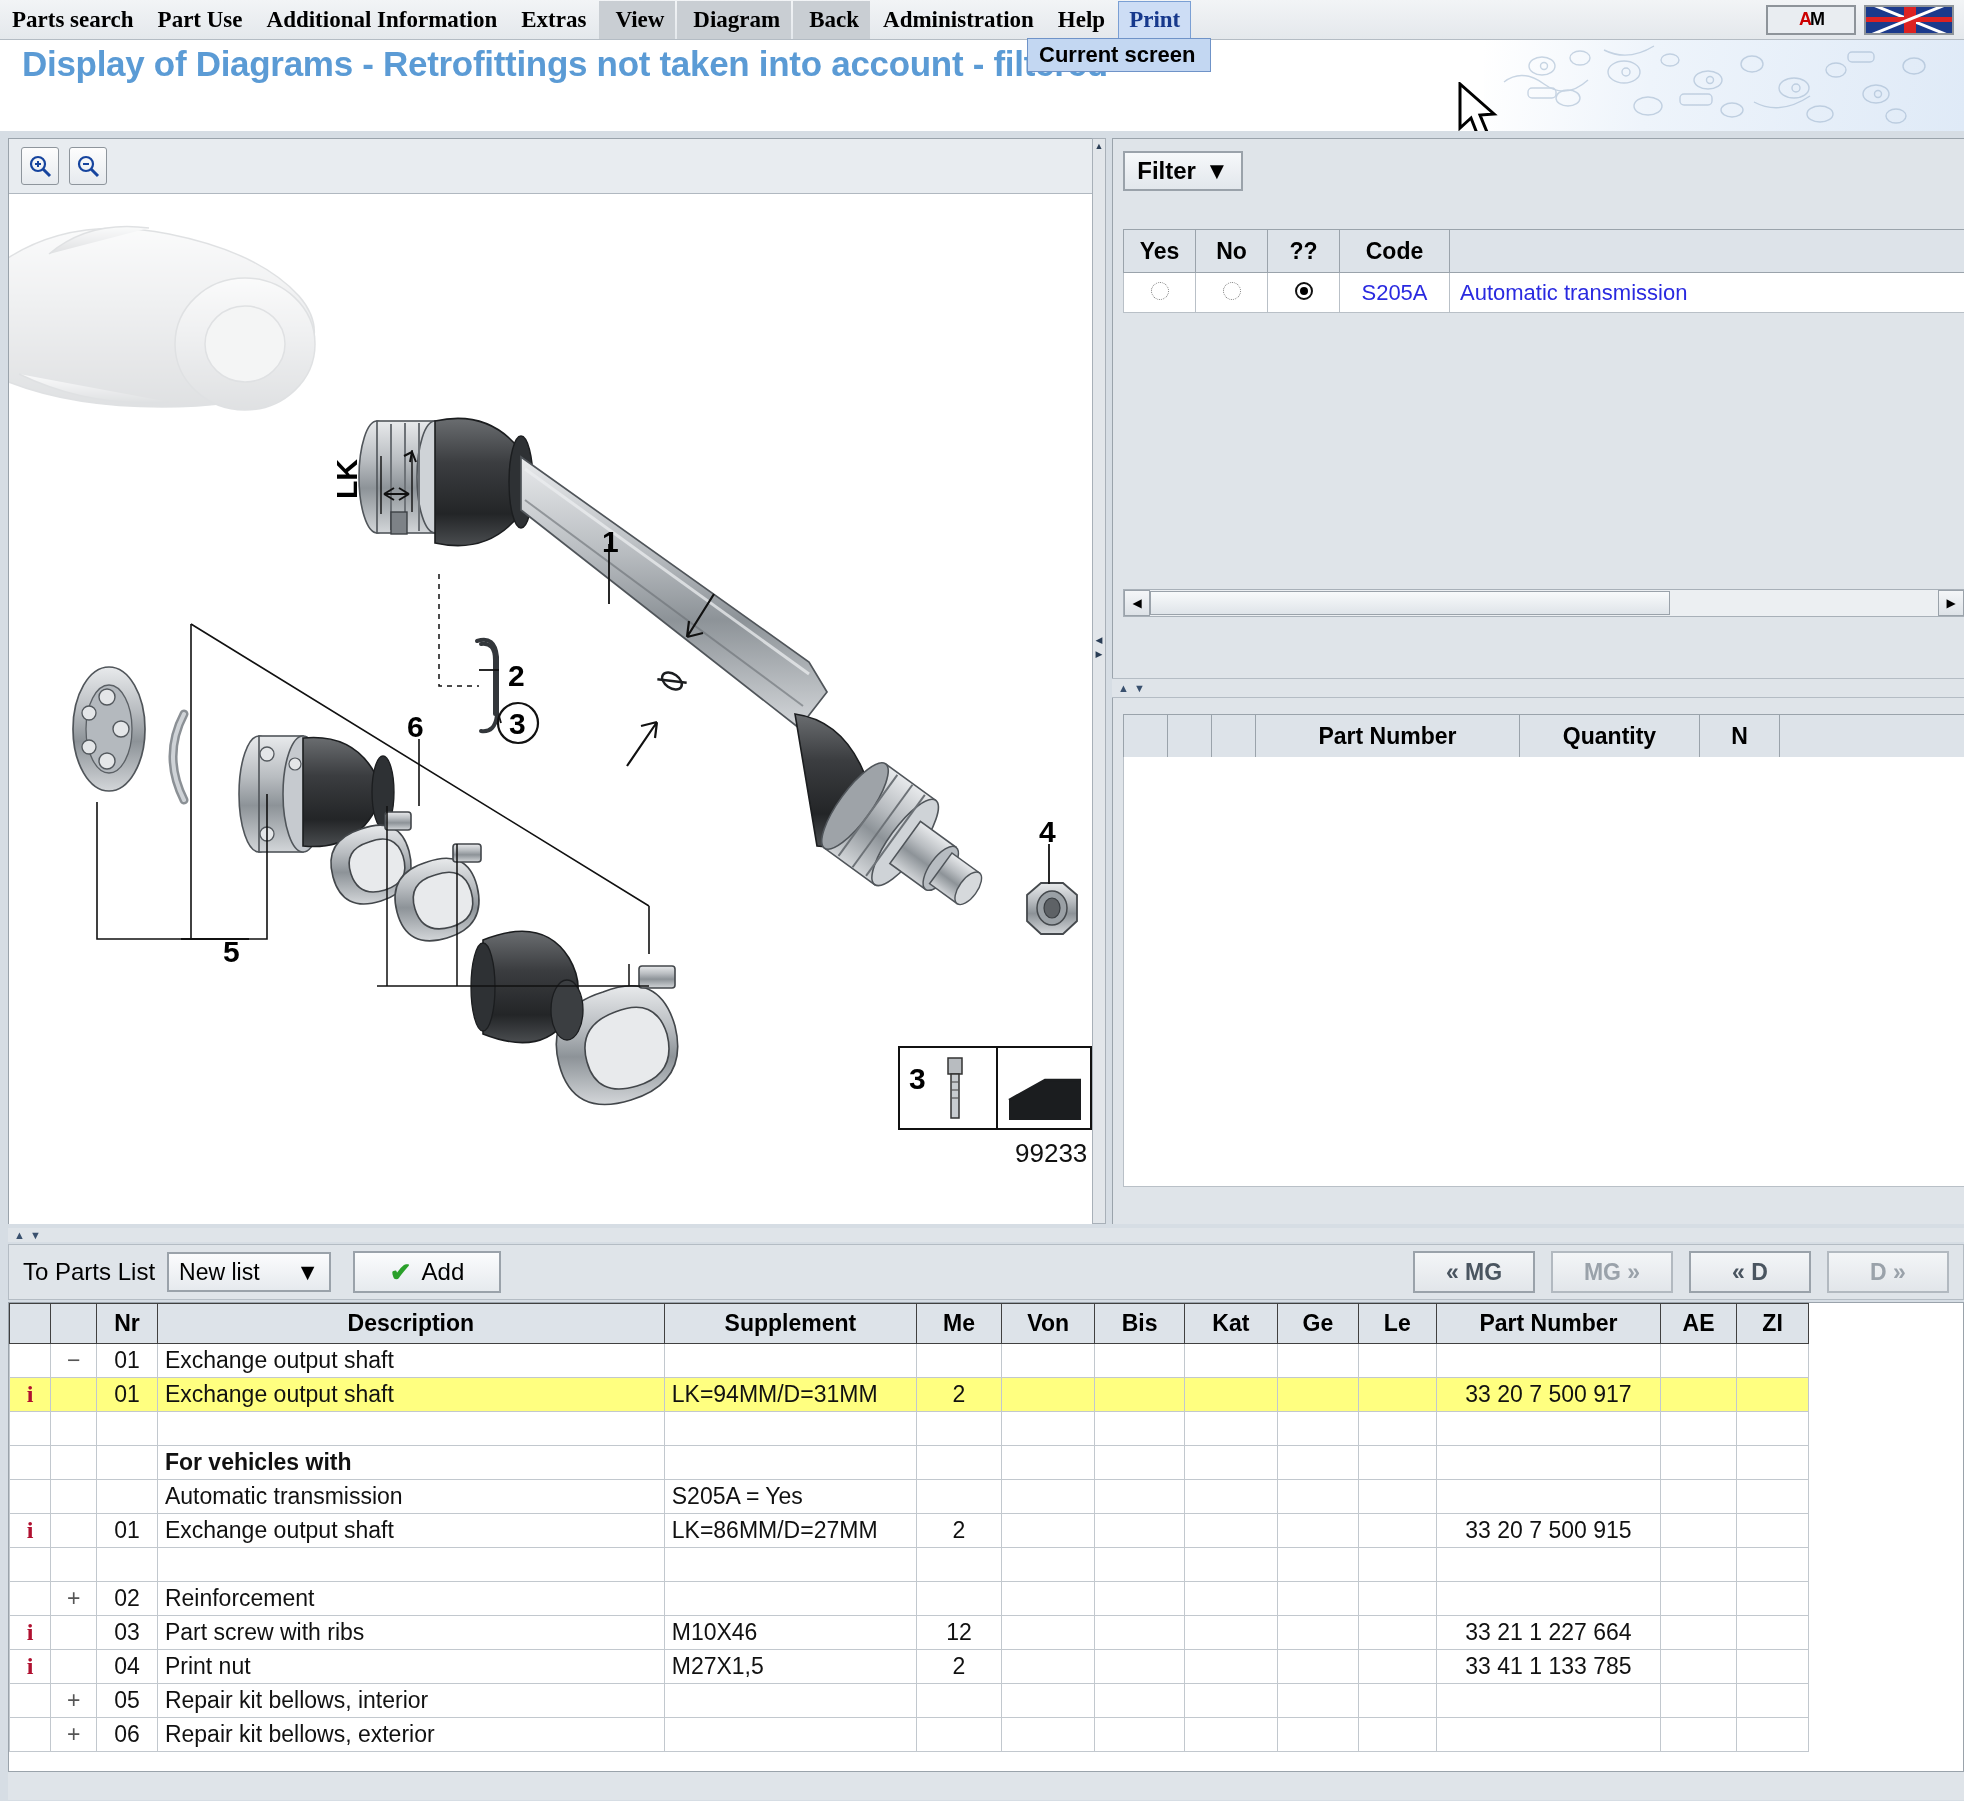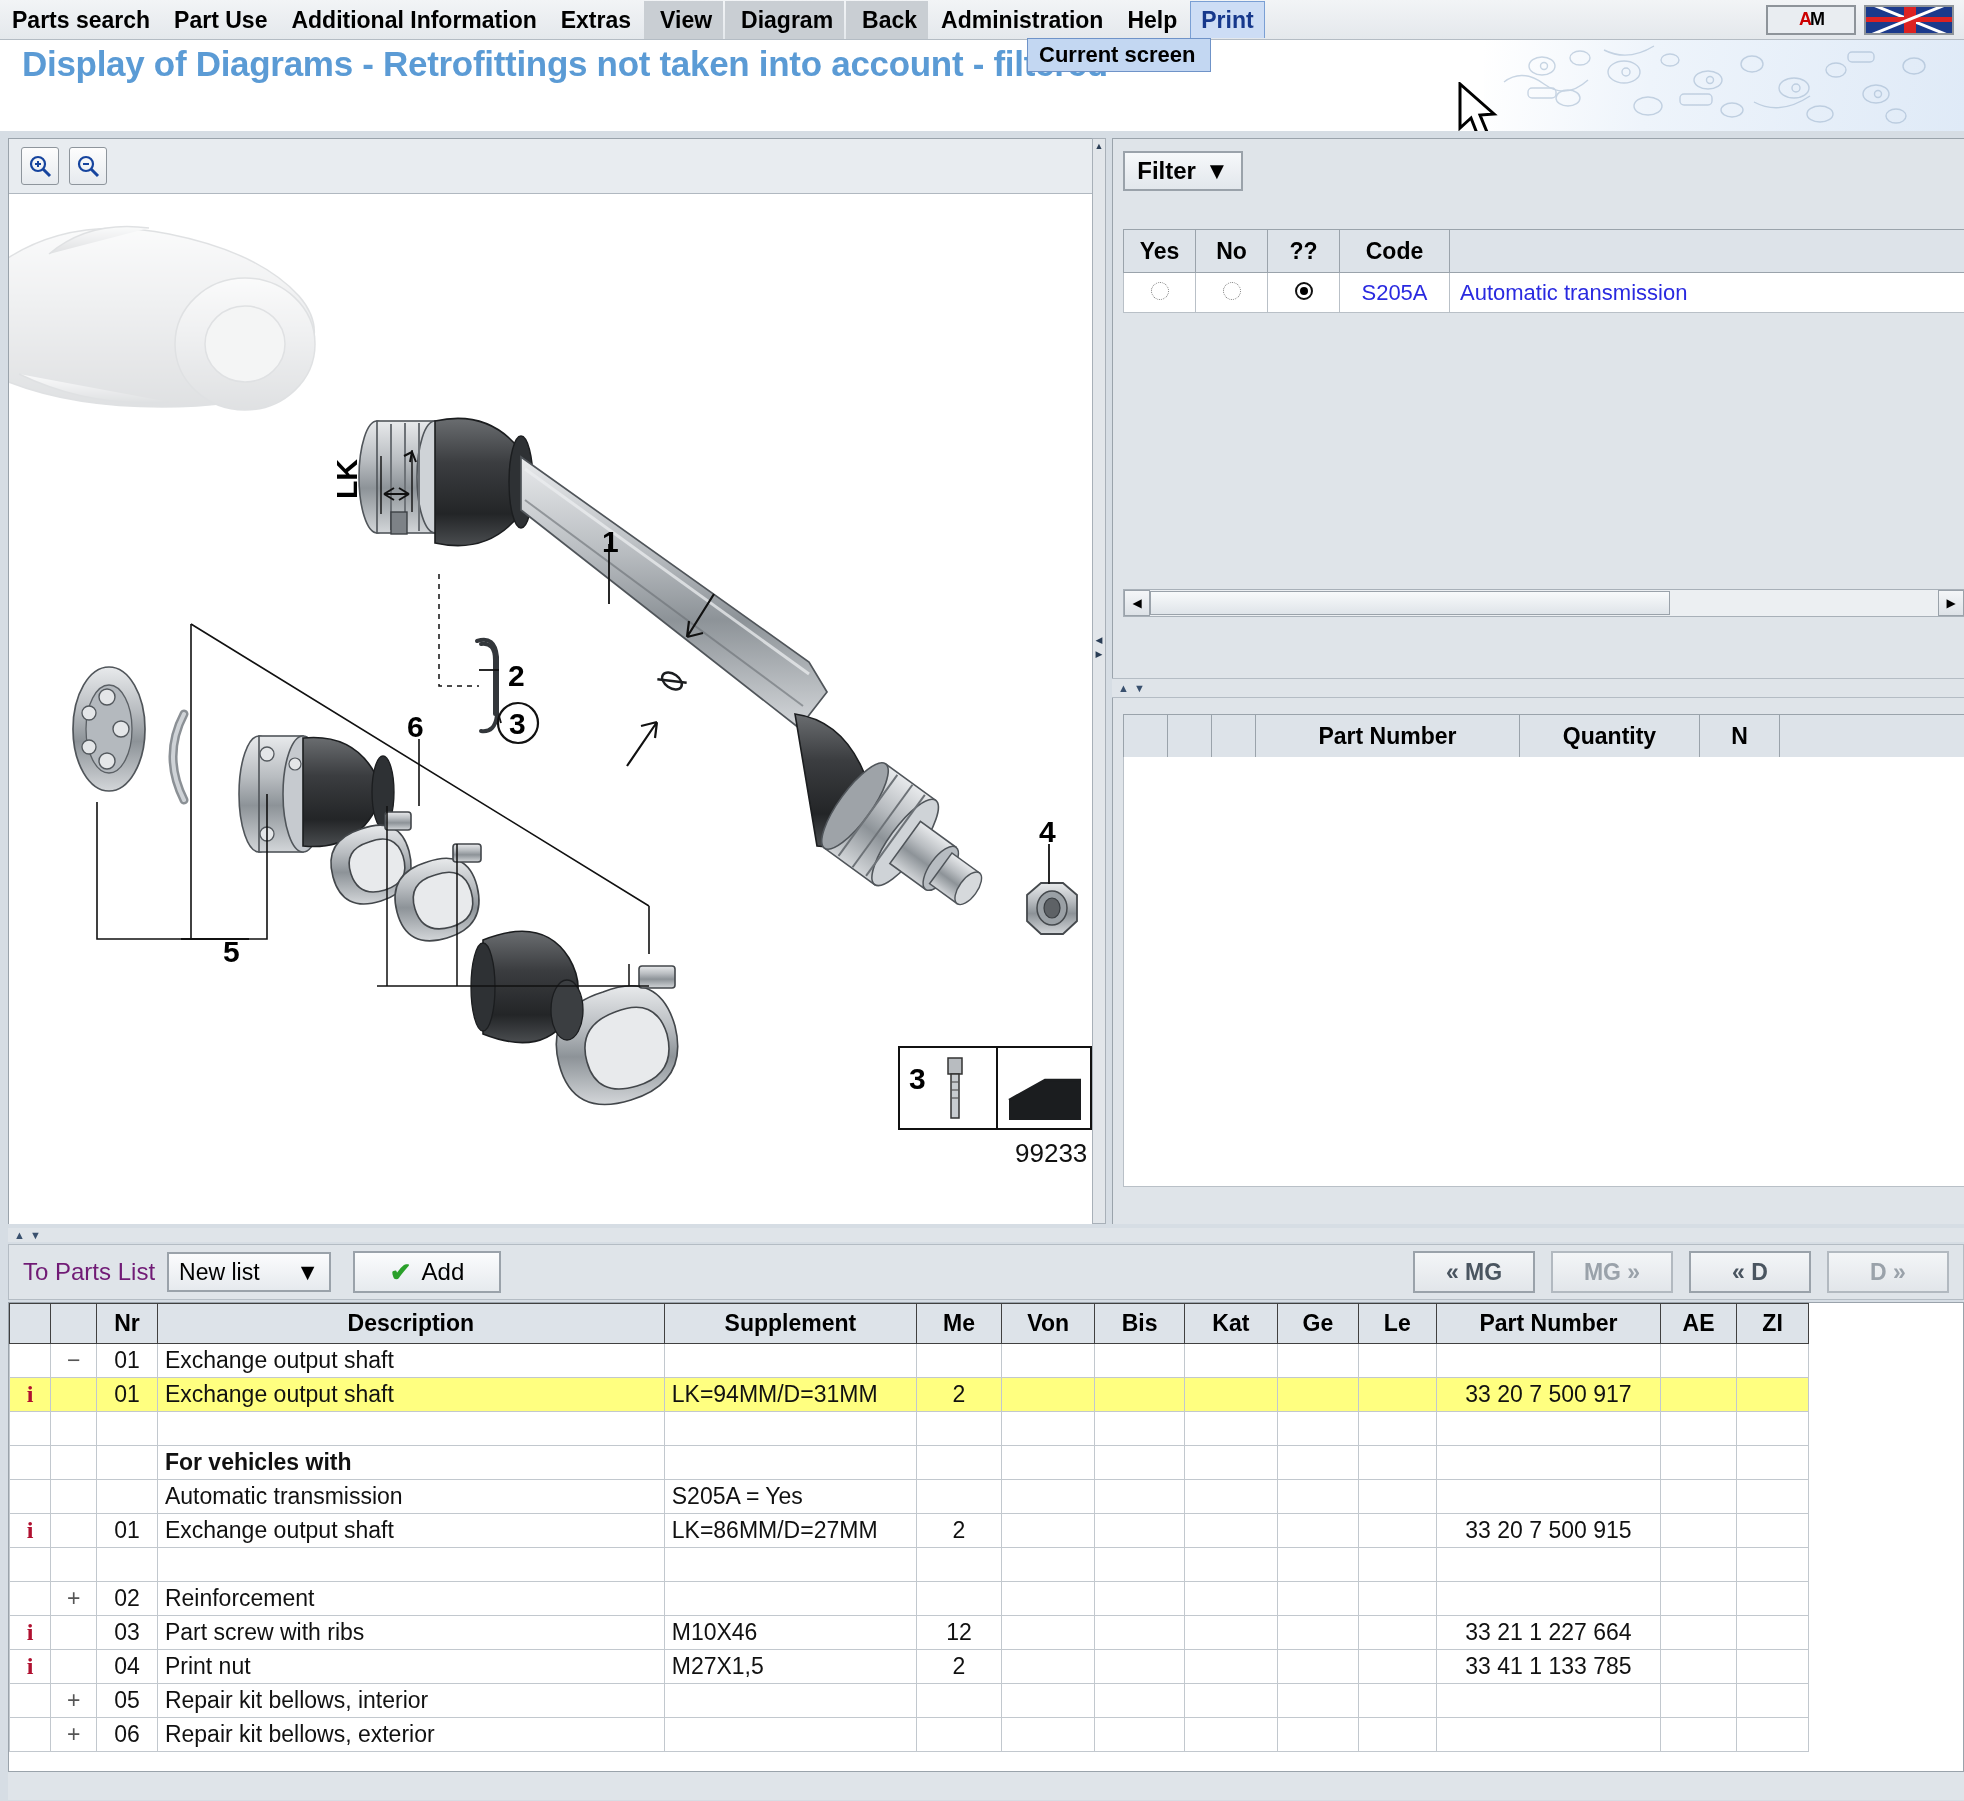--- a/index.html
+++ b/index.html
@@ -167,21 +167,21 @@
   #split-handle {
     position: absolute; left: 8px; top: 1228px; width: 1956px; height: 14px;
     background: #dfe4e9; display: flex; align-items: center; padding-left: 6px; gap: 5px;
     font-size: 11px; color: #39506e;
   }
   #parts-toolbar {
     position: absolute; left: 8px; top: 1244px; width: 1956px; height: 56px;
     background: #dfe4e9; border: 1px solid #b4bcc4;
     display: flex; align-items: center; padding: 0 14px;
   }
-  #to-parts-label { font-size: 24px; color: #701a75; margin-right: 12px; }
+  #to-parts-label { font-size: 24px; color: #000000; margin-right: 12px; }
   #list-select {
     width: 164px; height: 40px; border: 2px solid #9aa2aa;
     background: linear-gradient(#fbfcfd,#e6eaee);
     display: flex; align-items: center; justify-content: space-between;
     padding: 0 10px; font-size: 23px; cursor: pointer;
   }
   #add-btn {
     margin-left: 22px; width: 148px; height: 42px; border: 2px solid #9aa2aa;
     background: linear-gradient(#fbfcfd,#e6eaee);
     display: flex; align-items: center; justify-content: center; gap: 10px;
@@ -215,21 +215,21 @@
   td.c { text-align: center; }
   td.bold { font-weight: bold; }
   .info-i { color: #b01030; font-weight: bold; font-size: 24px; font-family: "Liberation Serif", serif; }
   .pm { color: #555; font-size: 23px; }
   #parts-bottom-strip { position:absolute; left:8px; top:1772px; width:1956px; height:28px; background:#dfe4e9; }
 </style>
 </head>
 <body>
 
 <div id="menubar">
-  <div id="menu-items" style="display: flex; align-items: center;">
+  <div id="menu-items" style="display: flex; align-items: center; font-family: Liberation Serif, serif;">
       <div class="menu-item">Parts search</div>
       <div class="menu-item">Part Use</div>
       <div class="menu-item">Additional Information</div>
       <div class="menu-item">Extras</div>
       <div class="menu-item grouped">View</div>
       <div class="menu-item grouped">Diagram</div>
       <div class="menu-item grouped">Back</div>
       <div class="menu-item">Administration</div>
       <div class="menu-item">Help</div>
       <div class="menu-item active">Print</div>

